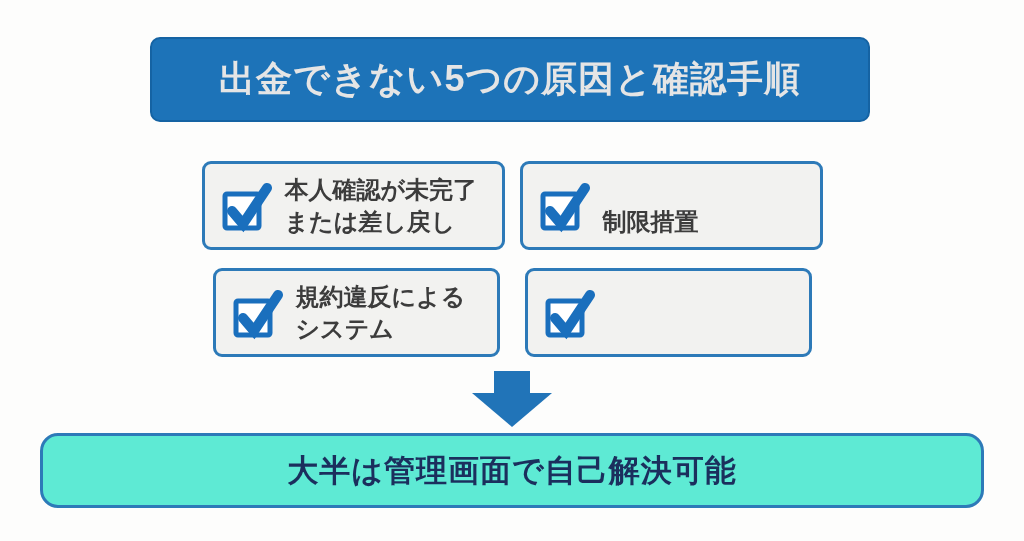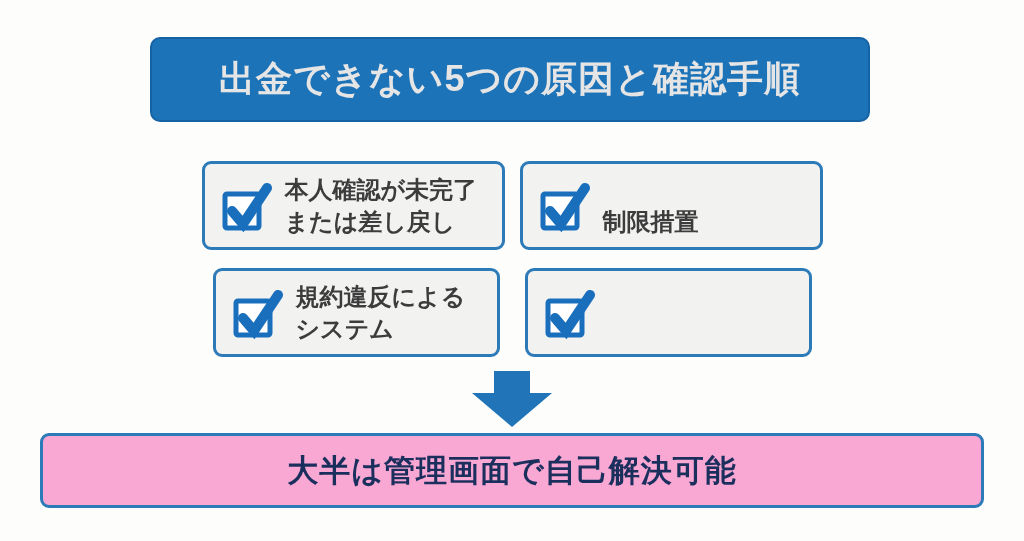--- a/index.html
+++ b/index.html
@@ -69,23 +69,23 @@
   .arrow-wrap {
     position: absolute;
     left: 50%; top: 371px;
     transform: translateX(-50%);
     width: 84px; height: 56px;
   }
   .conclusion-banner {
     position: absolute;
     left: 40px; top: 433px;
     width: 944px; height: 75px;
-    background: #f9a8d4;
+    background: #5eead4;
     border: 3px solid #2d7ab8;
-    border-radius: 9px;
+    border-radius: 18px;
     display: flex;
     align-items: center;
     justify-content: center;
   }
   .conclusion-banner .conclusion-text {
     color: #1b2f5d;
     font-size: 31px;
     font-weight: 700;
     letter-spacing: 1px;
     white-space: nowrap;

